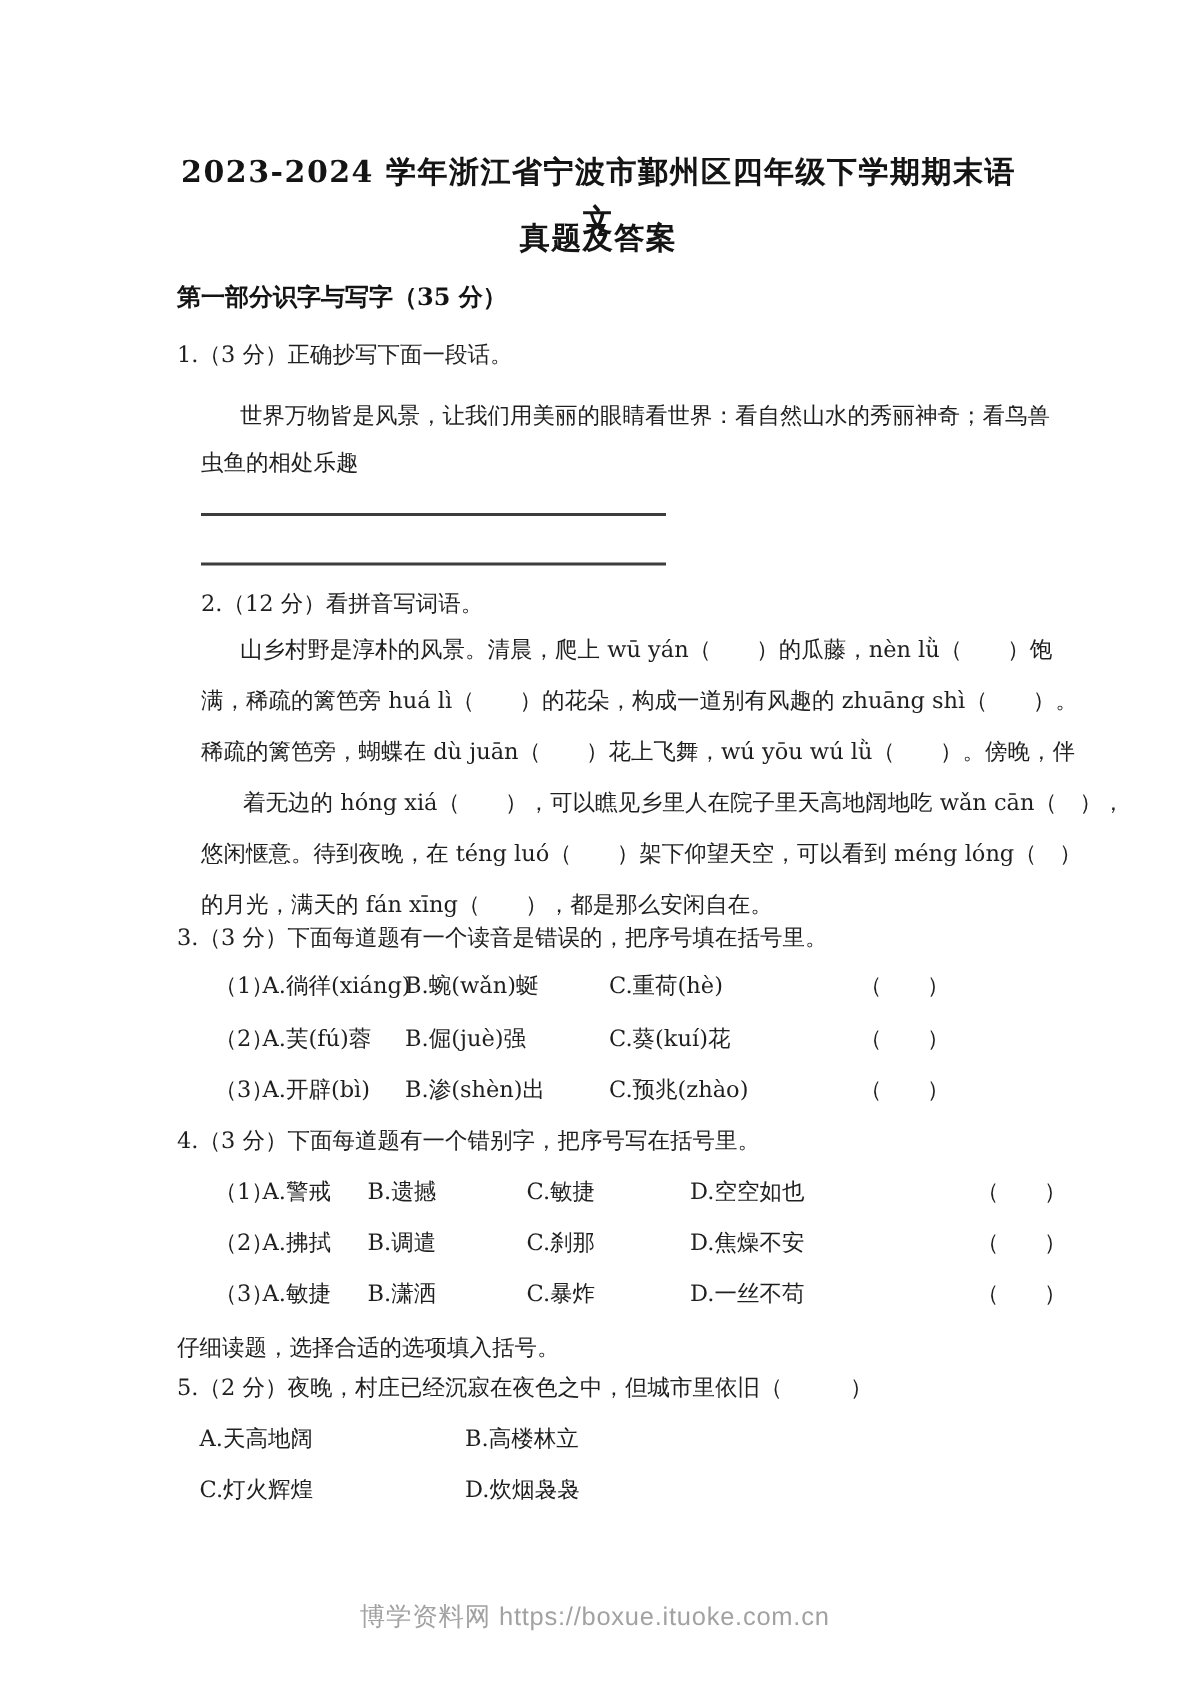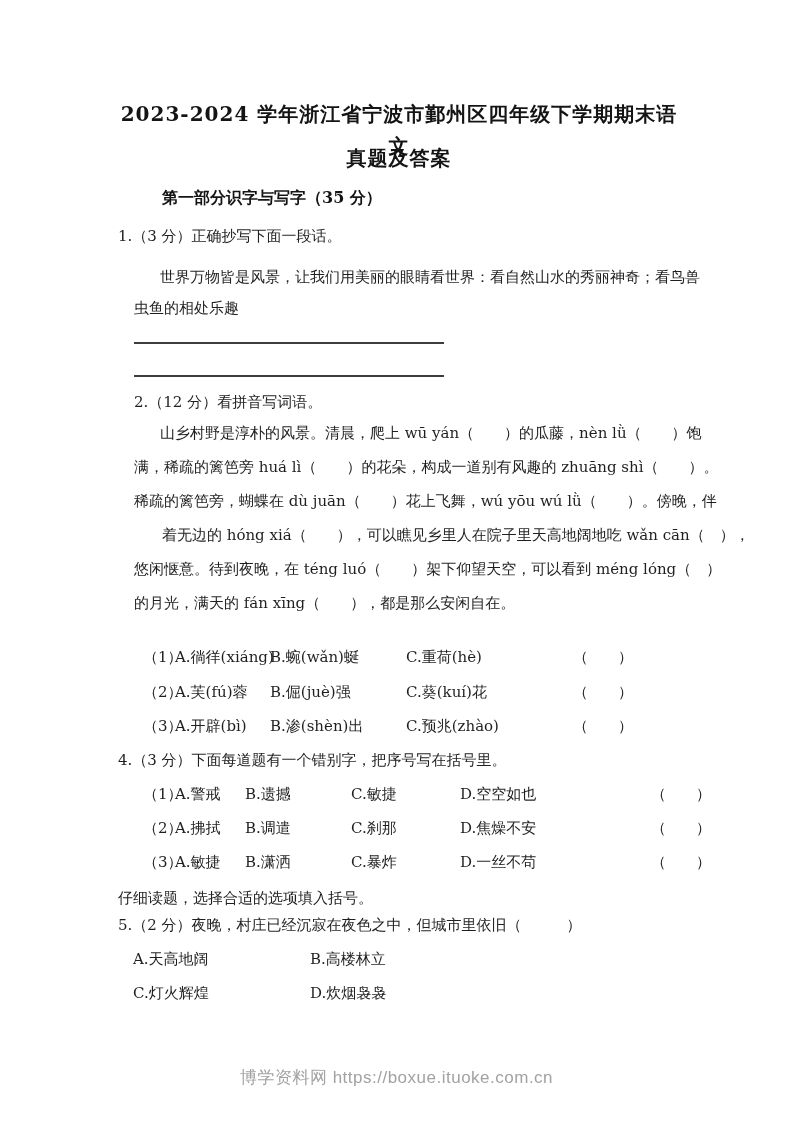--- a/index.html
+++ b/index.html
@@ -12,21 +12,21 @@
     color:#1f1f1f;
     font-size:15px;
   }
   .content { position:absolute; left:118px; top:0; width:562px; height:896px; }
   .abs { position:absolute; white-space:nowrap; line-height:24px; }
   .title-line {
     position:absolute; left:0; width:562px;
     text-align:center; font-weight:700; font-size:20px;
     letter-spacing:1px; line-height:32px; color:#141414;
   }
-  .sec-heading { font-weight:700; font-size:16px; color:#141414;margin-left:44px; }
+  .sec-heading { font-weight:700; font-size:16px; color:#141414; }
   .indent-first { left:42px; }
   .indent-wrap  { left:16px; }
   .answer-rule {
     position:absolute; left:16px; width:310px; height:0;
     border-top:2px solid #3d3d3d;
   }
   .row { position:absolute; left:0; width:562px; height:24px; }
   .cell { position:absolute; top:0; white-space:nowrap; line-height:24px; }
   .footer {
     position:absolute; left:0; top:1066px; width:793px;
@@ -53,20 +53,21 @@
     <div class="answer-rule" style="top:375px;"></div>
 
     <div class="abs" style="top:390px; left:16px;text-align:center;">2.（12 分）看拼音写词语。</div>
     <div class="abs indent-first" style="top:421px;">山乡村野是淳朴的风景。清晨，爬上 wū yán（　　）的瓜藤，nèn lǜ（　　）饱</div>
     <div class="abs indent-wrap" style="top:455px;">满，稀疏的篱笆旁 huá lì（　　）的花朵，构成一道别有风趣的 zhuāng shì（　　）。</div>
     <div class="abs indent-wrap" style="top:489px;">稀疏的篱笆旁，蝴蝶在 dù juān（　　）花上飞舞，wú yōu wú lǜ（　　）。傍晚，伴</div>
     <div class="abs indent-wrap" style="top:523px;margin-left:28px;">着无边的 hóng xiá（　　），可以瞧见乡里人在院子里天高地阔地吃 wǎn cān（　），</div>
     <div class="abs indent-wrap" style="top:591px;">的月光，满天的 fán xīng（　　），都是那么安闲自在。</div>
     <div class="abs indent-wrap" style="top:557px;">悠闲惬意。待到夜晚，在 téng luó（　　）架下仰望天空，可以看到 méng lóng（　）</div>
 
+    <div class="abs" style="top:613px; left:0;">3.（3 分）下面每道题有一个读音是错误的，把序号填在括号里。</div>
 
     <div class="row" style="top:645px;">
       <span class="cell" style="left:25px">（1）</span>
       <span class="cell" style="left:57px">A.徜徉(xiáng)</span>
       <span class="cell" style="left:152px">B.蜿(wǎn)蜒</span>
       <span class="cell" style="left:288px">C.重荷(hè)</span>
       <span class="cell" style="left:455px">（　　）</span>
     </div>
     <div class="row" style="top:680px;">
       <span class="cell" style="left:25px">（2）</span>

